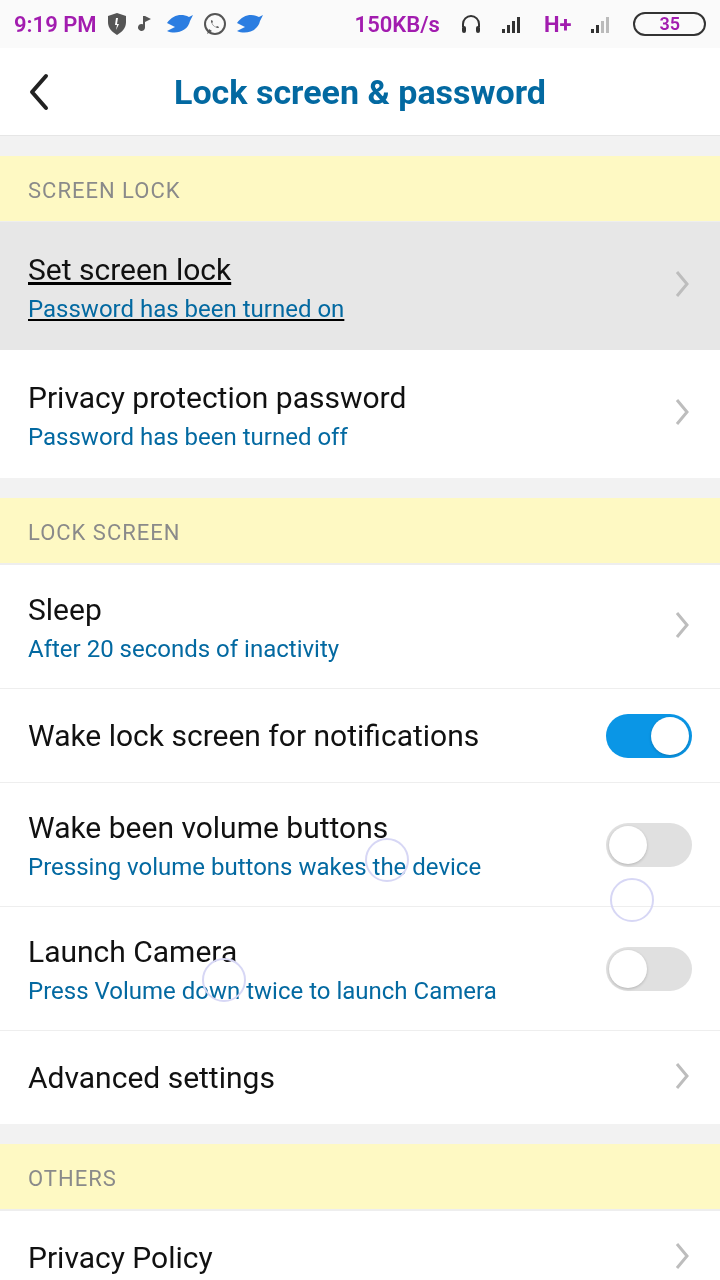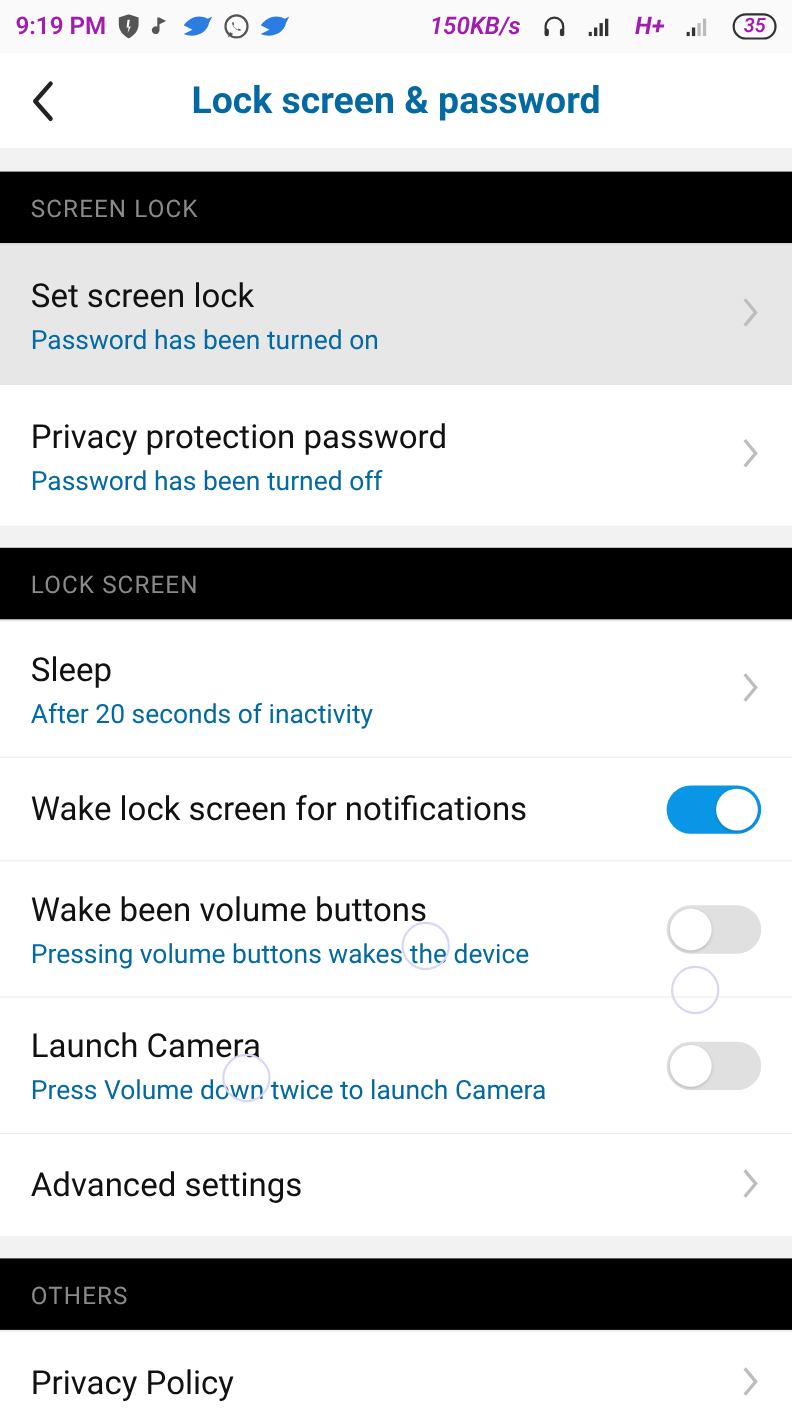--- a/index.html
+++ b/index.html
@@ -1,29 +1,29 @@
 <!DOCTYPE html>
 <html><head>
 <meta charset="utf-8">
 <style>
   * { box-sizing: border-box; margin: 0; padding: 0; }
   html, body { width: 720px; height: 1280px; font-family: -apple-system, Roboto, "Helvetica Neue", Arial, sans-serif; background: #f2f2f2; overflow: hidden; }
   .statusbar { height: 48px; background: #fafafa; display: flex; align-items: center; justify-content: space-between; padding: 0 14px; font-size: 22px; font-weight: 600; color: #a21caf; }
   .sb-left { display: flex; align-items: center; gap: 10px; }
-  .sb-right { display: flex; align-items: center; gap: 20px; font-style: italic; }
+  .sb-right { display: flex; align-items: center; gap: 20px; }
   .sb-icon { display: inline-flex; align-items: center; justify-content: center; }
-  .battery { border: 2px solid #333; border-radius: 12px; padding: 0 8px; font-size: 18px; line-height: 20px; }
+  .battery { border: 2px solid #333; border-radius: 12px; padding: 0 24px; font-size: 18px; line-height: 20px; }
   .appbar { height: 88px; background: #fff; display: flex; align-items: center; padding: 0 20px; border-bottom: 1px solid #e6e6e6; }
   .appbar .back { width: 40px; height: 40px; display: flex; align-items: center; justify-content: center; }
   .appbar .title { flex: 1; text-align: center; font-size: 34px; font-weight: 700; color: #0369a1; margin-right: 40px; }
   .gap { height: 20px; background: #f2f2f2; }
-  .section-header { background: #000000; padding: 22px 28px 18px; font-size: 22px; letter-spacing: 1px; color: #8a8a8a; border-bottom: 1px solid #eee; }
+  .section-header { background: #fef9c3; padding: 22px 28px 18px; font-size: 22px; letter-spacing: 1px; color: #8a8a8a; border-bottom: 1px solid #eee; }
   .row { background: #fff; display: flex; align-items: center; padding: 20px 28px; min-height: 94px; }
   .row.divider { border-top: 1px solid #eee; }
-  .row.highlight { background: #e7e7e7; }
+  .row.highlight { background: #e7e7e7; text-decoration: underline; }
   .row .text { flex: 1; }
   .row .title-t { font-size: 30px; color: #111; line-height: 1.3; }
   .row .sub-t { font-size: 24px; color: #0369a1; margin-top: 6px; }
   .chevron { color: #bdbdbd; }
   .toggle { width: 86px; height: 44px; border-radius: 22px; position: relative; }
   .toggle.on { background: #0a96e6; }
   .toggle.off { background: #e0e0e0; }
   .toggle .knob { position: absolute; top: 3px; width: 38px; height: 38px; border-radius: 50%; background: #fff; box-shadow: 0 1px 3px rgba(0,0,0,0.2); }
   .toggle.on .knob { right: 3px; }
   .toggle.off .knob { left: 3px; }

